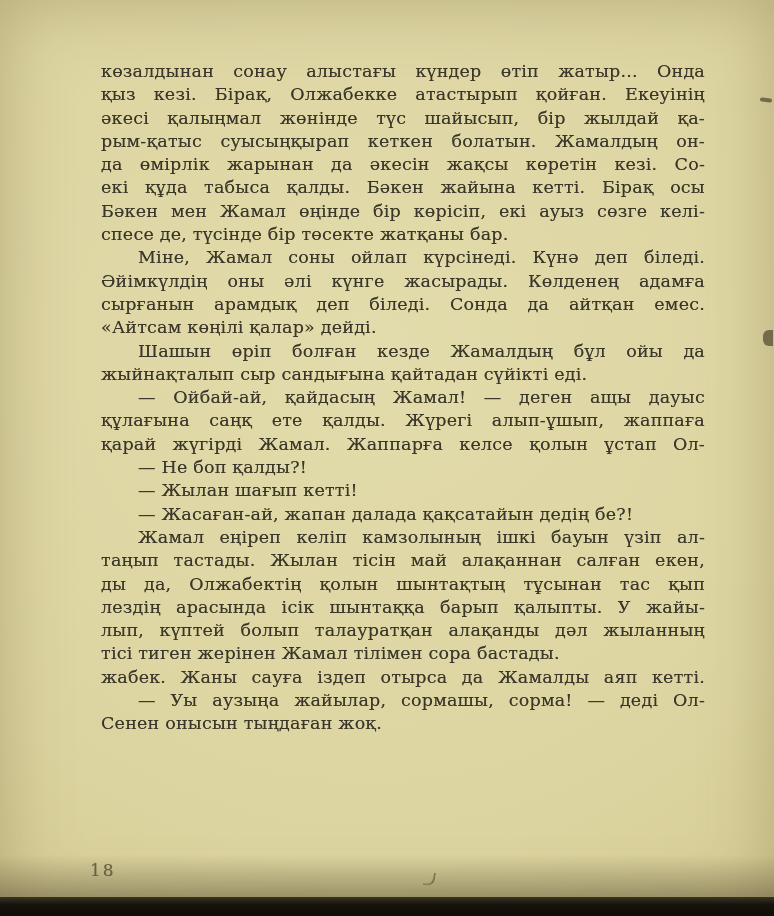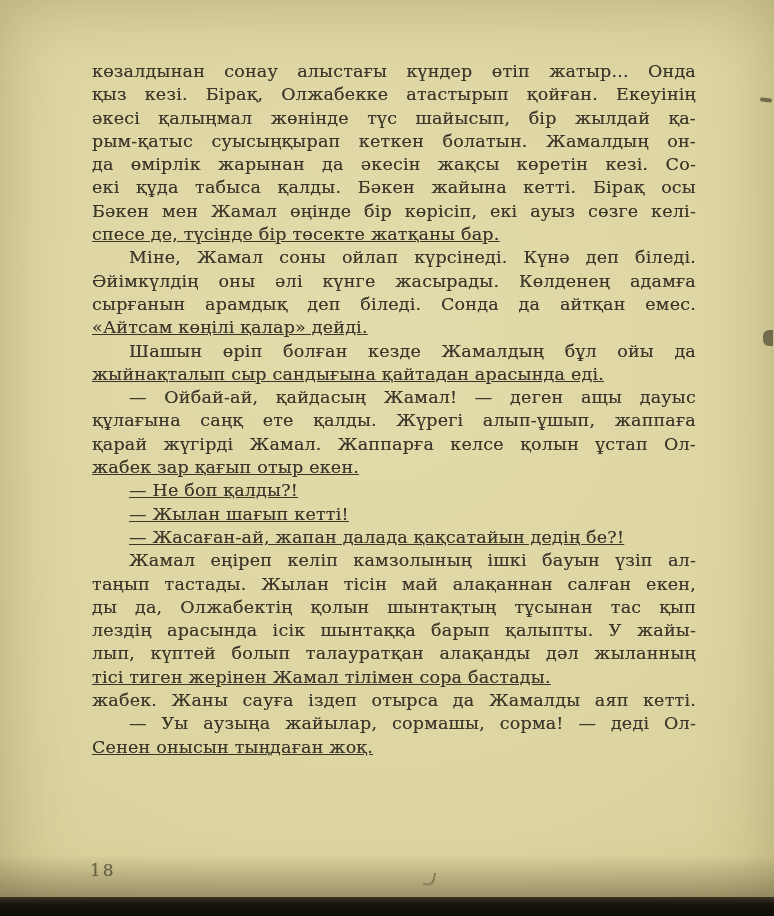--- a/index.html
+++ b/index.html
@@ -13,36 +13,36 @@
     height: 916px;
     overflow: hidden;
     background:
       radial-gradient(ellipse 120% 100% at 48% 38%,
         #e2dbab 0%, #dcd4a0 55%, #d2c890 85%, #c6ba7e 100%);
     box-shadow: inset 0 0 70px rgba(110, 95, 50, 0.35);
     font-family: "DejaVu Serif", "Liberation Serif", serif;
   }
   .text-block {
     position: absolute;
-    left: 92px;
+    left: 101px;
     top: 60px;
     width: 604px;
     color: #3a362a;
     font-size: 17.5px;
     line-height: 23.3px;
     letter-spacing: 0.2px;
     text-shadow: 0 0 0.5px rgba(55, 50, 35, 0.55);
   }
   .paragraph { margin: 0; }
   .line {
     text-align: justify;
     text-align-last: justify;
     white-space: normal;
   }
-  .line.last { text-align-last: left; text-decoration: underline; }
+  .line.last { text-align-last: left; }
   .line.indent { text-indent: 37px; }
   .page-number {
     position: absolute;
     left: 90px;
     top: 860px;
     font-size: 17px;
     color: rgba(90, 84, 58, 0.75);
     letter-spacing: 2px;
     text-shadow: 0 0 1px rgba(90, 84, 58, 0.4);
   }
@@ -101,27 +101,26 @@
         <div class="line last">спесе де, түсінде бір төсекте жатқаны бар.</div>
       </div>
       <div class="paragraph">
         <div class="line indent">Міне, Жамал соны ойлап күрсінеді. Күнә деп біледі.</div>
         <div class="line">Әйімкүлдің оны әлі күнге жасырады. Көлденең адамға</div>
         <div class="line">сырғанын арамдық деп біледі. Сонда да айтқан емес.</div>
         <div class="line last">«Айтсам көңілі қалар» дейді.</div>
       </div>
       <div class="paragraph">
         <div class="line indent">Шашын өріп болған кезде Жамалдың бұл ойы да</div>
-        <div class="line last">жыйнақталып сыр сандығына қайтадан арасында еді.</div>
+        <div class="line last">жыйнақталып сыр сандығына қайтадан сүйікті еді.</div>
       </div>
       <div class="paragraph">
         <div class="line indent">— Ойбай-ай, қайдасың Жамал! — деген ащы дауыс</div>
         <div class="line">құлағына саңқ ете қалды. Жүрегі алып-ұшып, жаппаға</div>
         <div class="line">қарай жүгірді Жамал. Жаппарға келсе қолын ұстап Ол-</div>
-        <div class="line last">жабек зар қағып отыр екен.</div>
       </div>
       <div class="paragraph">
         <div class="line last indent">— Не боп қалды?!</div>
       </div>
       <div class="paragraph">
         <div class="line last indent">— Жылан шағып кетті!</div>
       </div>
       <div class="paragraph">
         <div class="line last indent">— Жасаған-ай, жапан далада қақсатайын дедің бе?!</div>
       </div>

